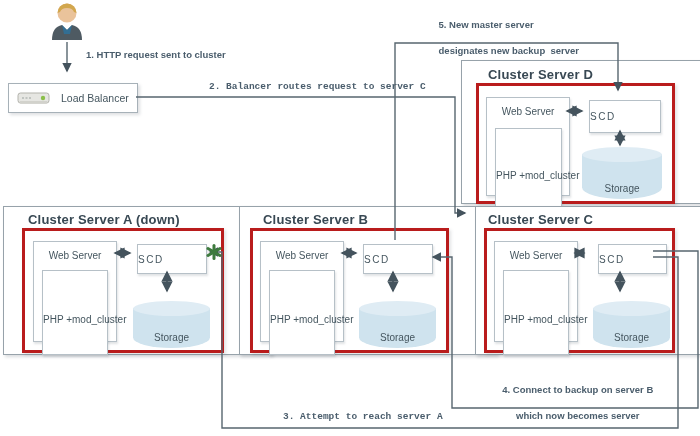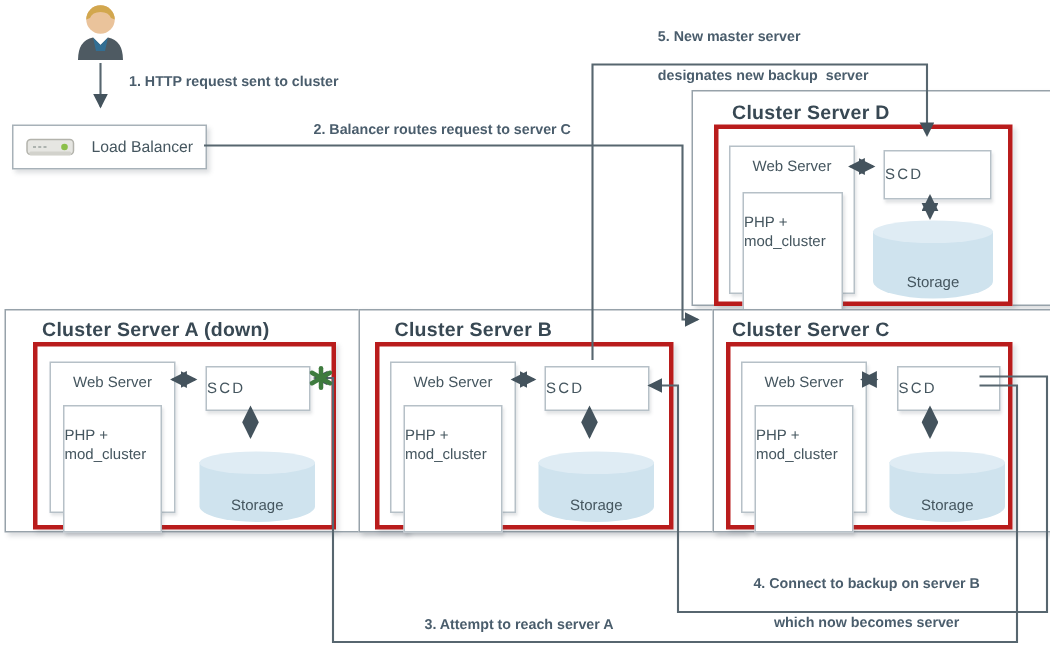--- a/index.html
+++ b/index.html
@@ -9,21 +9,21 @@
   .outer-box{position:absolute;background:#fff;border:1px solid #97a2aa;
              box-shadow:2px 2px 3px rgba(90,100,110,.22);padding-left:37px;}
   .inner-box{position:absolute;background:#fff;border:3px solid #b91c1c;
              box-shadow:2px 2px 3px rgba(90,100,110,.18);}
   .comp-box{position:absolute;background:#fff;border:1px solid #b6c0c7;
             box-shadow:1px 2px 2px rgba(90,100,110,.18);}
   .cluster-title{position:absolute;font-size:13px;font-weight:600;color:#384853;
                  letter-spacing:.2px;white-space:nowrap;}
   .comp-label{font-size:10px;color:#45565f;white-space:nowrap;}
   .ws-label{position:absolute;top:8px;left:0;right:0;text-align:center;}
-  .php-box{display:flex;flex-direction:column;align-items:flex-start;justify-content:flex-start;
+  .php-box{display:flex;flex-direction:row;align-items:center;justify-content:flex-start;
            padding-top:13px;line-height:13px;}
   .scd-box{display:flex;align-items:center;justify-content:flex-start;letter-spacing:1.5px;}
   .cyl{position:absolute;background:#cfe3ee;border-radius:0 0 50% 50%/0 0 26% 26%;}
   .cyl::before{content:"";position:absolute;top:-7px;left:0;width:100%;height:15px;
                border-radius:50%;background:#dfecf4;}
   .cyl .comp-label{position:absolute;bottom:5px;left:0;right:0;text-align:center;z-index:2;}
   .note{position:absolute;font-size:9.5px;font-weight:600;color:#4a5d6c;
         line-height:13px;white-space:pre-wrap;}
   #overlay{position:absolute;left:0;top:0;pointer-events:none;z-index:6;}
   .lb-box{position:absolute;left:8px;top:83px;width:128px;height:28px;background:#fff;
@@ -49,22 +49,22 @@
       <rect x="2.5" y="11" width="28" height="2.5" rx="1" fill="#d2d2cc"></rect>
       <circle cx="26" cy="8" r="2.2" fill="#8bbf4a"></circle>
       <g stroke="#9aa29f" stroke-width="1">
           <path d="M5 8 h2 M8.5 8 h2 M12 8 h2"></path>
         </g>
     </svg>
     <span class="lb-label">Load Balancer</span>
   </div>
 
   <div class="note" style="left:86px;top:48px;">1. HTTP request sent to cluster</div>
-  <div class="note" style="left:209px;top:80px;">2. Balancer routes request to server C</div>
-  <div class="note" style="left:283px;top:410px;">3. Attempt to reach server A</div>
+  <div class="note" style="left:209px;top:80px;font-family:Liberation Mono, monospace;">2. Balancer routes request to server C</div>
+  <div class="note" style="left:283px;top:410px;font-family:Liberation Mono, monospace;">3. Attempt to reach server A</div>
   <div class="note" style="left:480px;top:370px;width:185px;text-align:center;">
     <span>4. Connect to backup on server B</span><br>
     <span>which now becomes server</span>
   </div>
   <div class="note" style="left:428px;top:5px;">
     <span>5. New master server</span><br>
     <span>designates new backup  server</span>
   </div>
 
   <div class="outer-box" style="left:461px;top:60px;width:225px;height:142px;">

